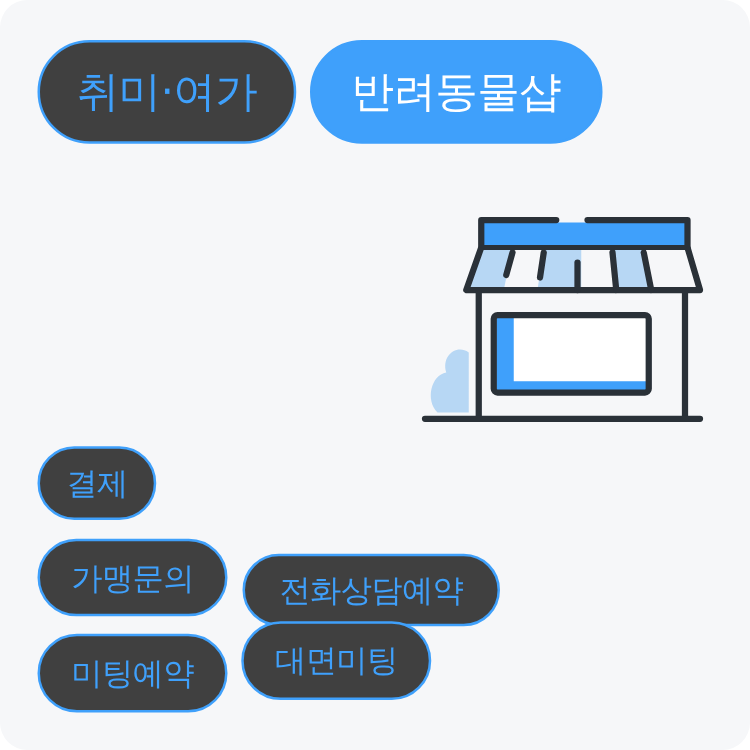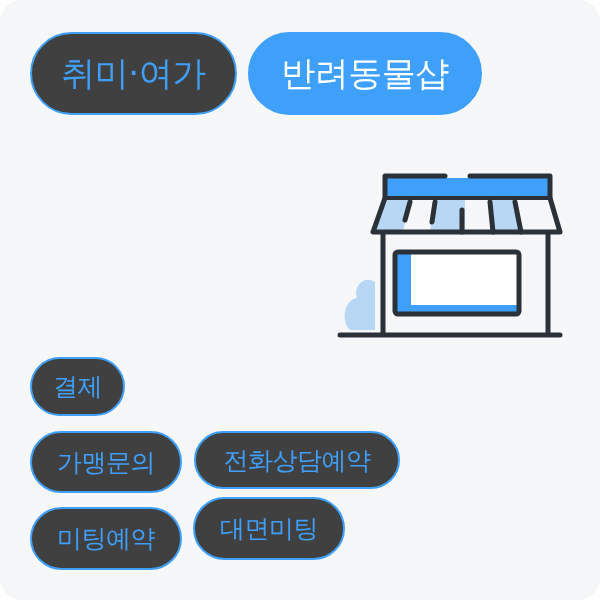--- a/index.html
+++ b/index.html
@@ -61,21 +61,21 @@
     <line x1="5" y1="165" x2="225" y2="165" stroke="#2a3138" stroke-width="5" stroke-linecap="round"></line>
   </svg>
 
   <div class="pill outline small" style="left:30px; top:357px; width:95px; height:59px;">
     <span>결제</span>
   </div>
 
   <div class="pill outline small" style="left:30px; top:431px; width:152px; height:62px;">
     <span>가맹문의</span>
   </div>
-  <div class="pill outline small" style="left:194px; top:431px; width:206px; height:58px;">
+  <div class="pill outline small" style="left:194px; top:443px; width:206px; height:58px;">
     <span>전화상담예약</span>
   </div>
 
   <div class="pill outline small" style="left:30px; top:507px; width:152px; height:63px;">
     <span>미팅예약</span>
   </div>
   <div class="pill outline small" style="left:193px; top:497px; width:152px; height:63px;">
     <span>대면미팅</span>
   </div>
 

